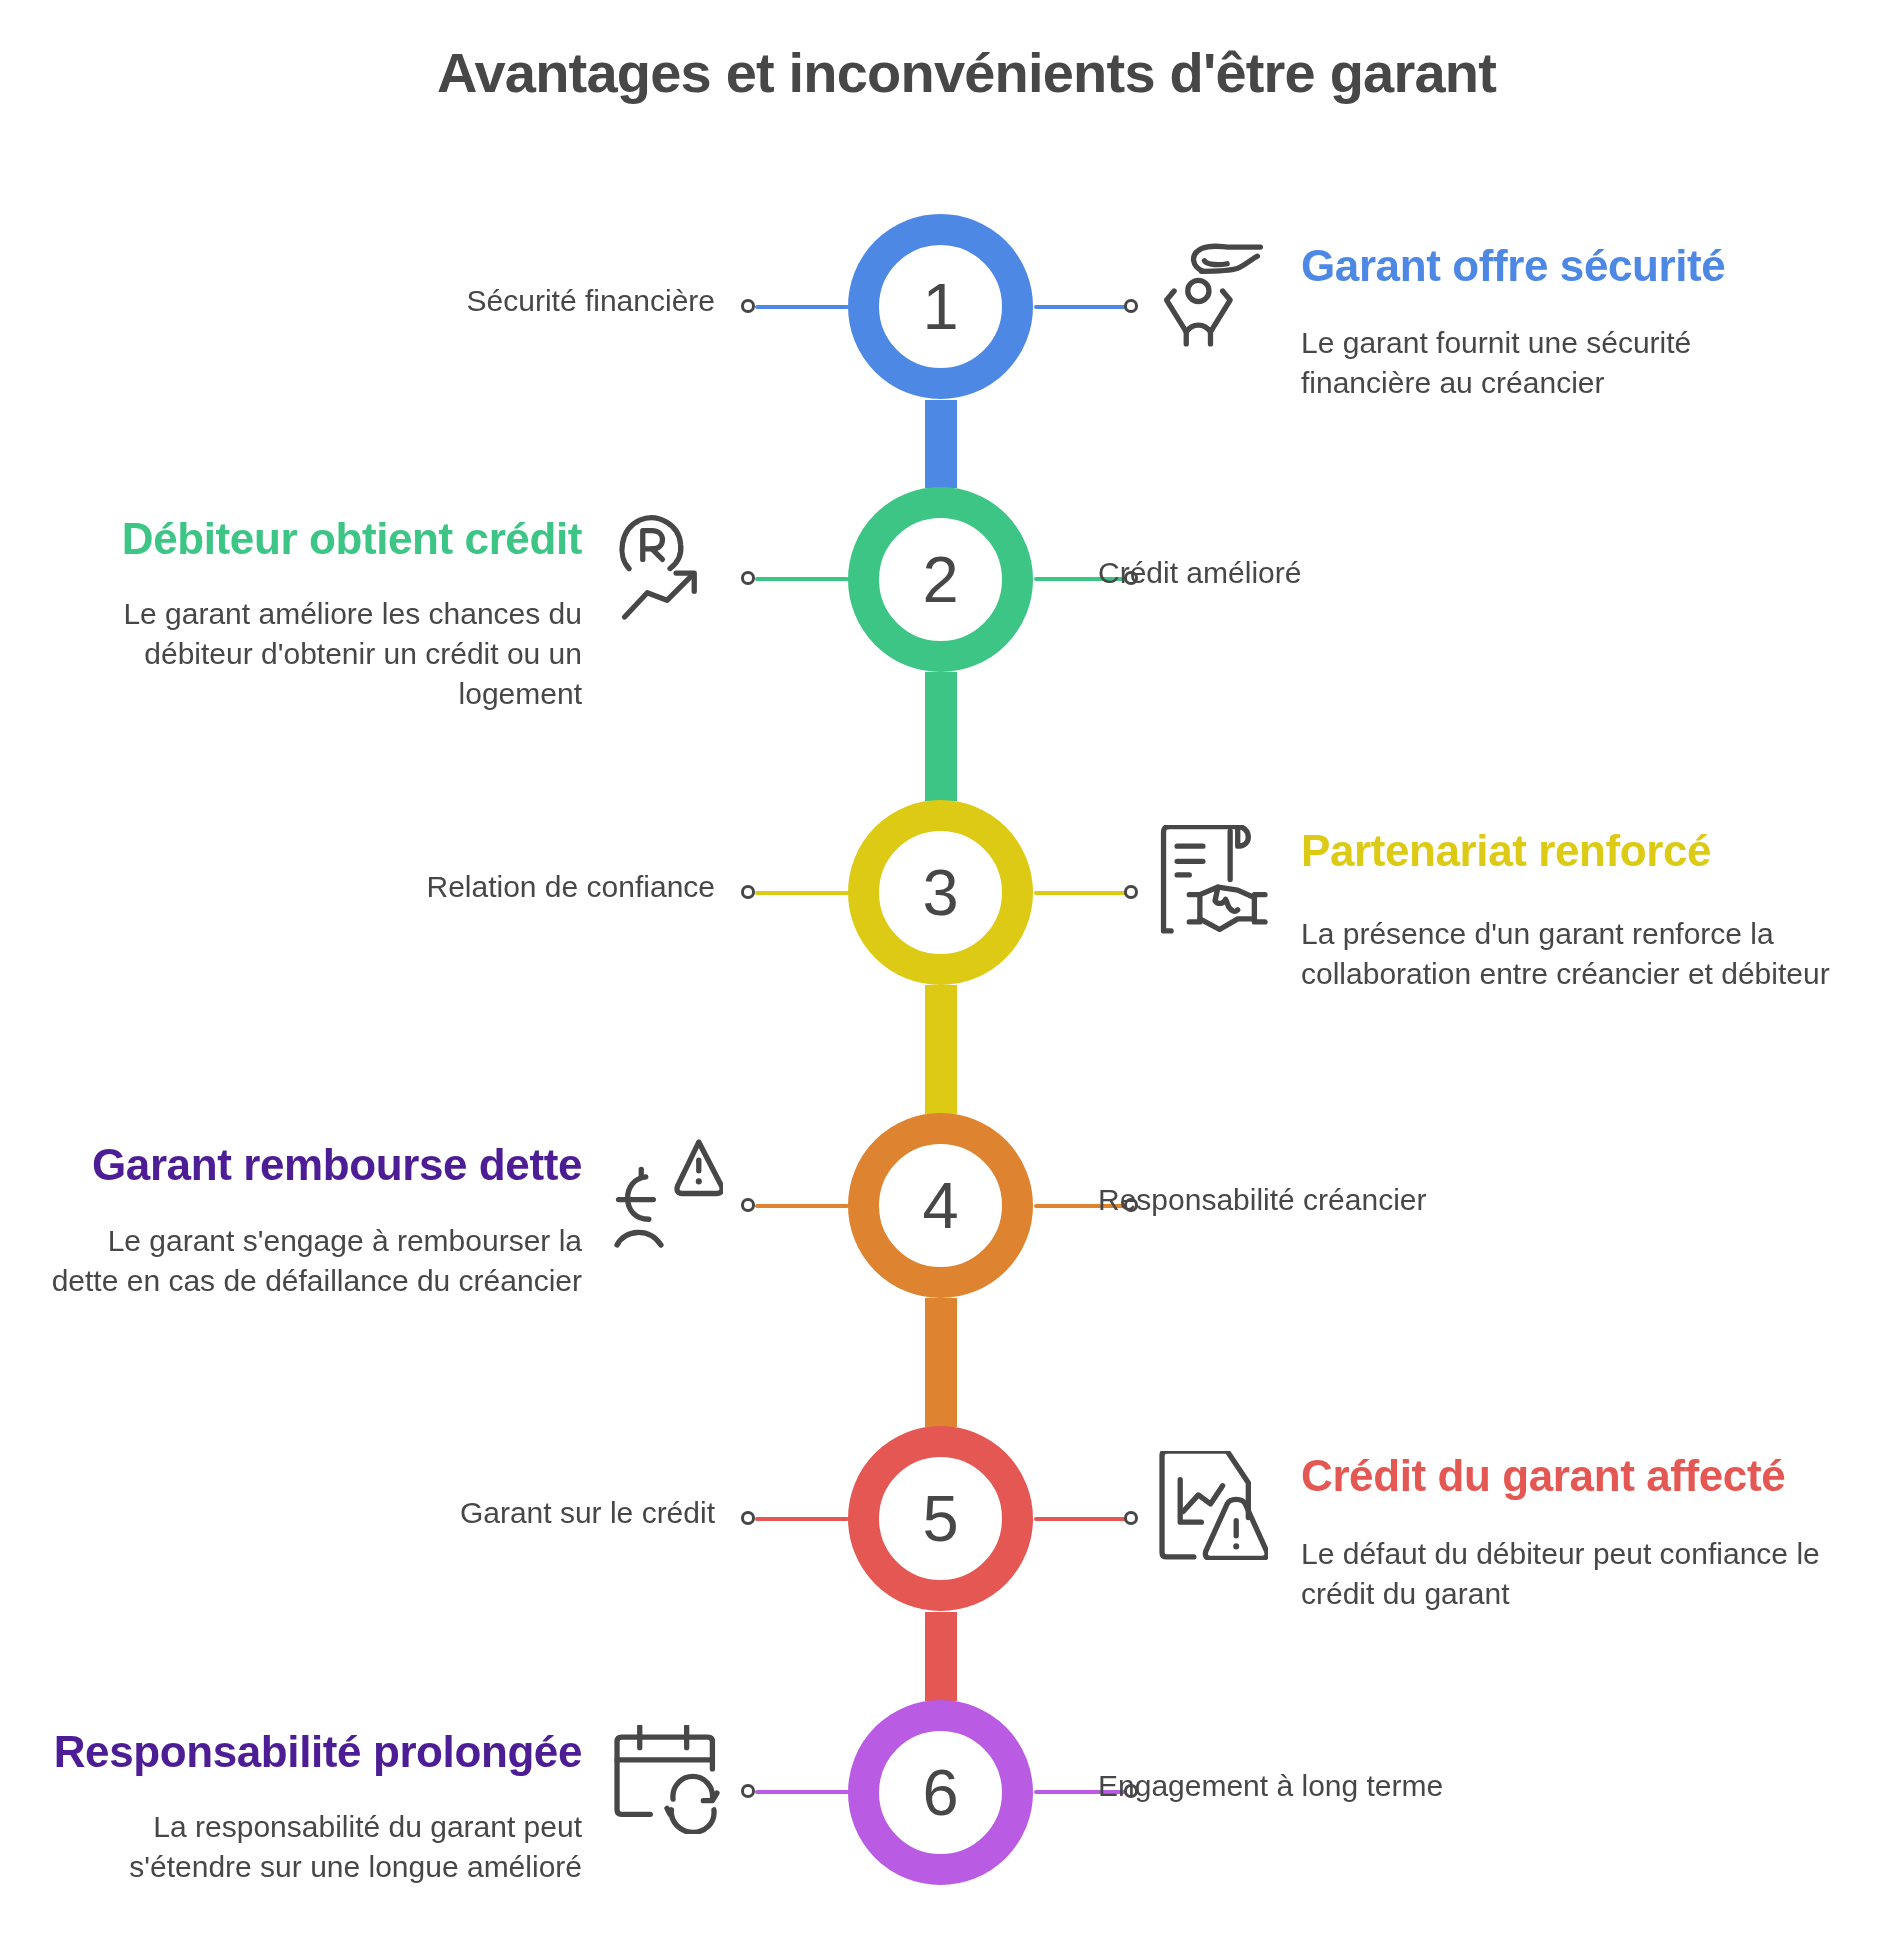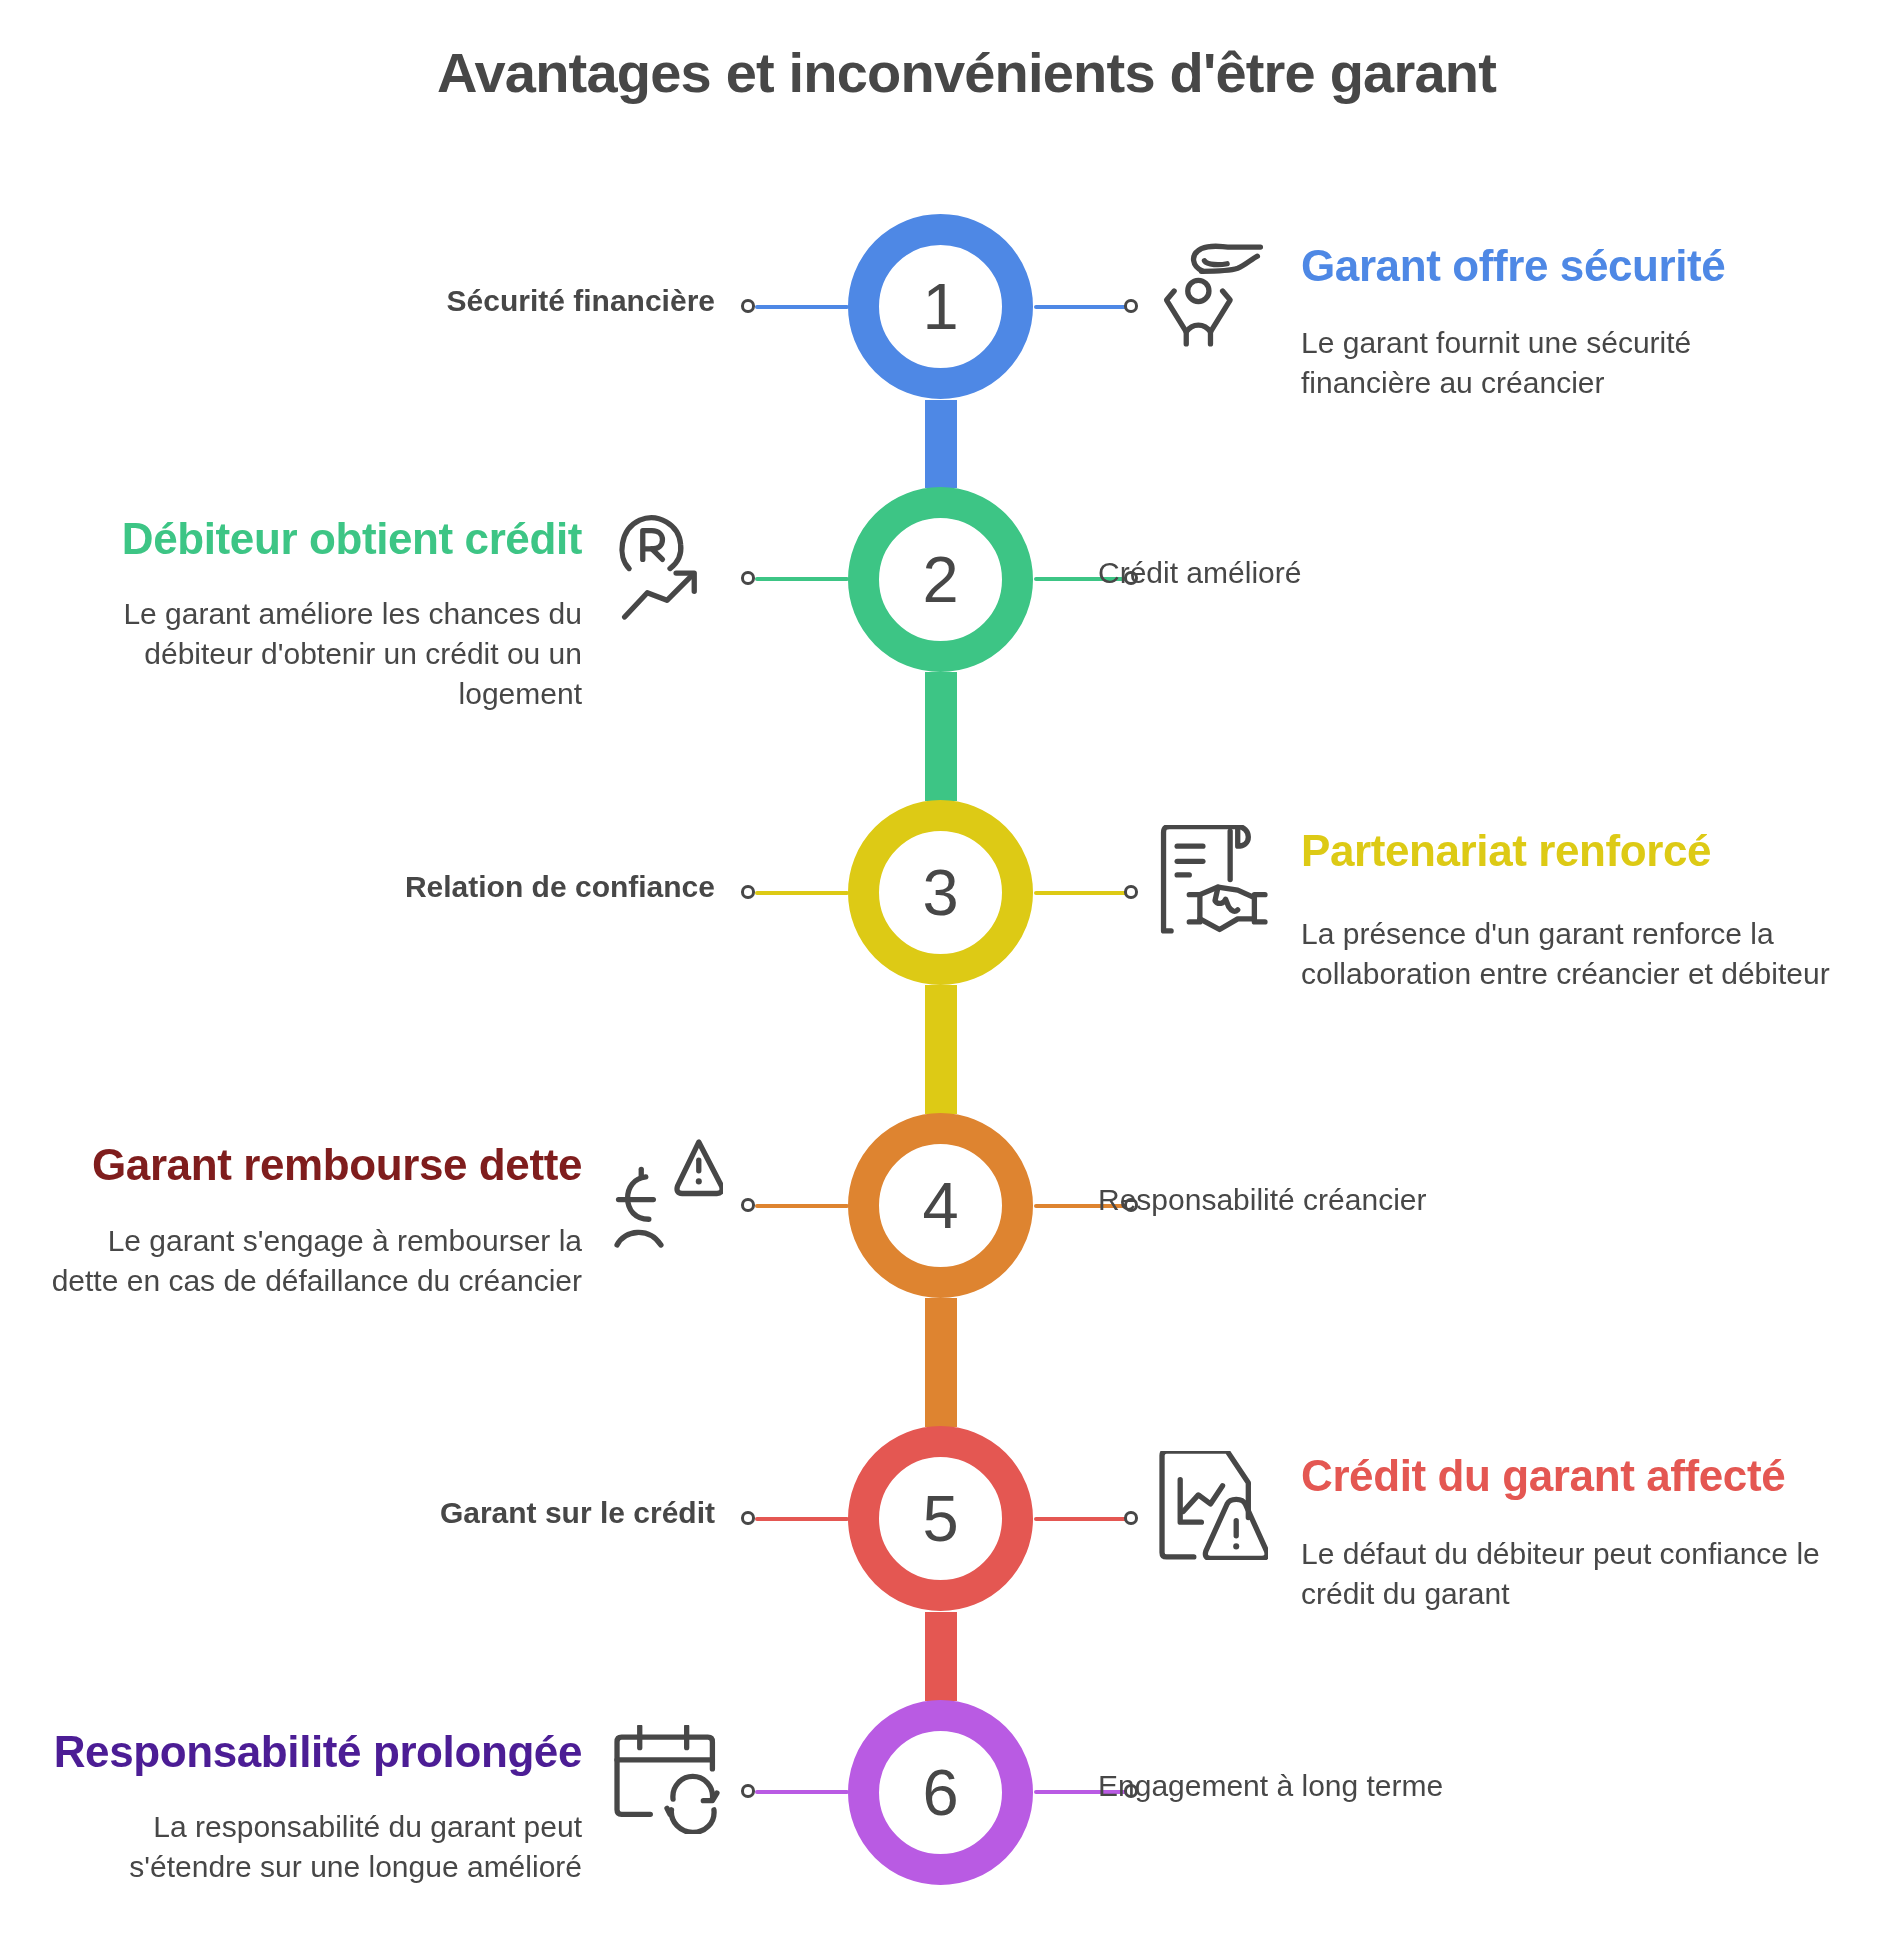--- a/index.html
+++ b/index.html
@@ -9,21 +9,21 @@
            font-size:56px; font-weight:bold; line-height:61px; color:#474747; letter-spacing:-0.8px; }
   .circle { position:absolute; width:123px; height:123px; border-radius:50%;
             border:31px solid #4E88E5; background:#fff; box-sizing:content-box;
             display:flex; align-items:center; justify-content:center; }
   .circle .num { font-size:65px; line-height:65px; color:#474747; font-weight:normal; }
   .connector { position:absolute; width:32px; left:925px; }
   .hline { position:absolute; height:3.8px; border-radius:2.3px; }
   .dot { position:absolute; width:7.6px; height:7.6px; border:3.8px solid #474747;
          border-radius:50%; background:#fff; }
   .short { position:absolute; font-size:30px; line-height:30px; white-space:nowrap; color:#474747; }
-  .short.left { right:1180px; text-align:right;font-weight:bold; }
+  .short.left { right:1180px; text-align:right; }
   .short.right { left:1098px; text-align:left; }
   .detail-title { position:absolute; font-size:44px; line-height:44px; font-weight:bold; white-space:nowrap; letter-spacing:-0.4px; }
   .detail-body { position:absolute; font-size:30px; line-height:40px; color:#474747; }
   .left-side { right:1313px; text-align:right; }
   .right-side { left:1301px; text-align:left; }
   .detail-body.left-side { width:545px; }
   .detail-body.right-side { width:545px; }
   .icon { position:absolute; width:109px; height:109px; }
   .icon svg { width:109px; height:109px; display:block; }
   .icon svg * { fill:none; stroke:#474747; stroke-width:7; stroke-linecap:round; stroke-linejoin:round; }
@@ -127,21 +127,21 @@
     <svg viewBox="0 0 144 144">
       <path d="M42 50 C26 52 18 64 18 78 C18 94 28 106 46 106"></path>
       <path d="M36 40 L36 50"></path>
       <path d="M6 80 L52 80"></path>
       <path d="M4 140 C14 120 46 116 62 140"></path>
       <path d="M112 4 L84 62 C82 68 84 72 90 72 L136 72 C142 72 144 68 142 62 Z"></path>
       <path d="M112 28 L112 42"></path>
       <circle class="fill" cx="112" cy="56" r="4"></circle>
     </svg>
   </div>
-  <div class="detail-title left-side" style="top:1143px;color:#7f1d1d;">Garant rembourse dette</div>
+  <div class="detail-title left-side" style="top:1143px;color:#4c1d95;">Garant rembourse dette</div>
   <div class="detail-body left-side" style="top:1221px;width:545px;">Le garant s'engage à rembourser la dette en cas de défaillance du créancier</div>
 </div>
 
 <div>
   <div class="hline" style="left:755px;width:94px;top:1517px;background:#E45752;"></div>
   <div class="hline" style="left:1034px;width:94px;top:1517px;background:#E45752;"></div>
   <div class="dot" style="left:741px;top:1511px;"></div>
   <div class="dot" style="left:1124px;top:1511px;"></div>
   <div class="circle" style="left:848px;top:1426px;border-color:#E45752;">
     <span class="num">5</span>

